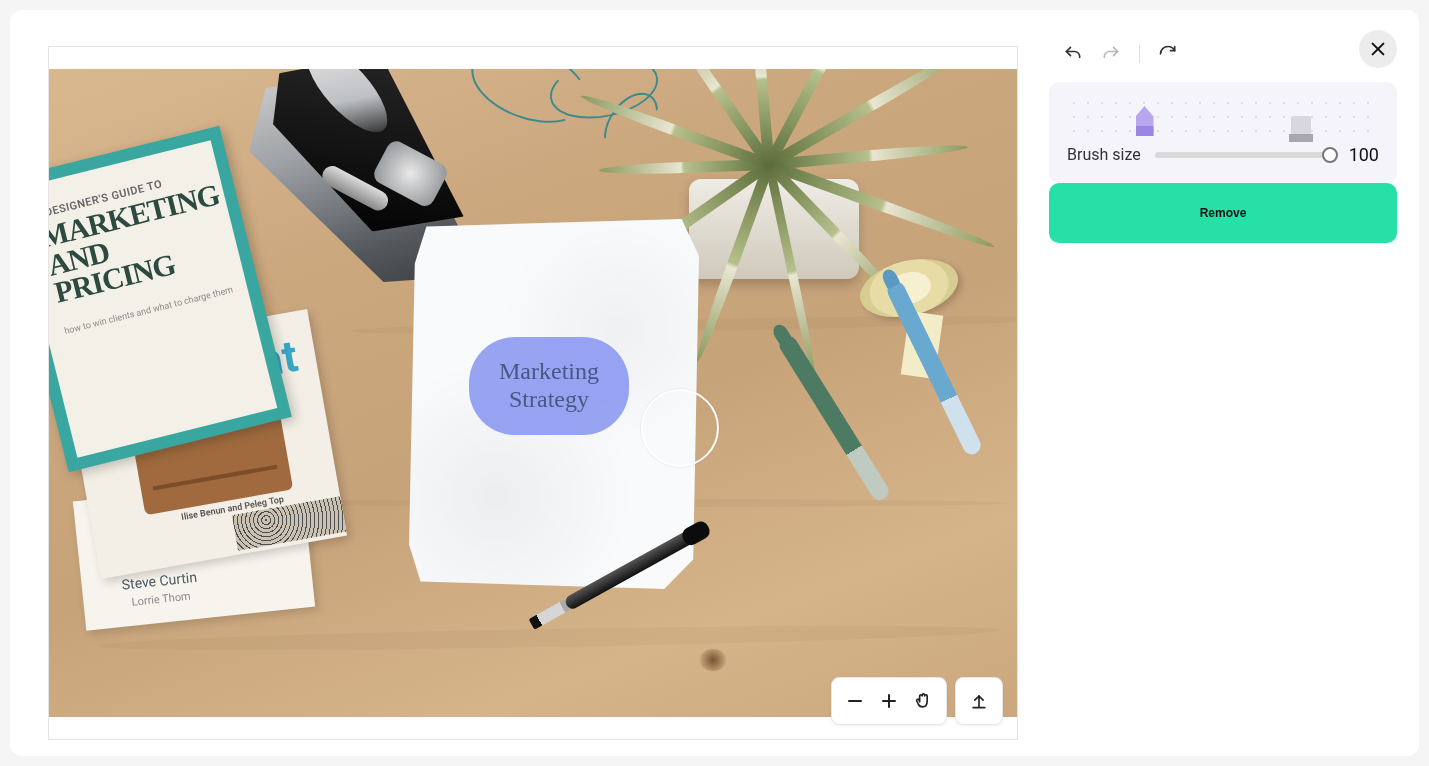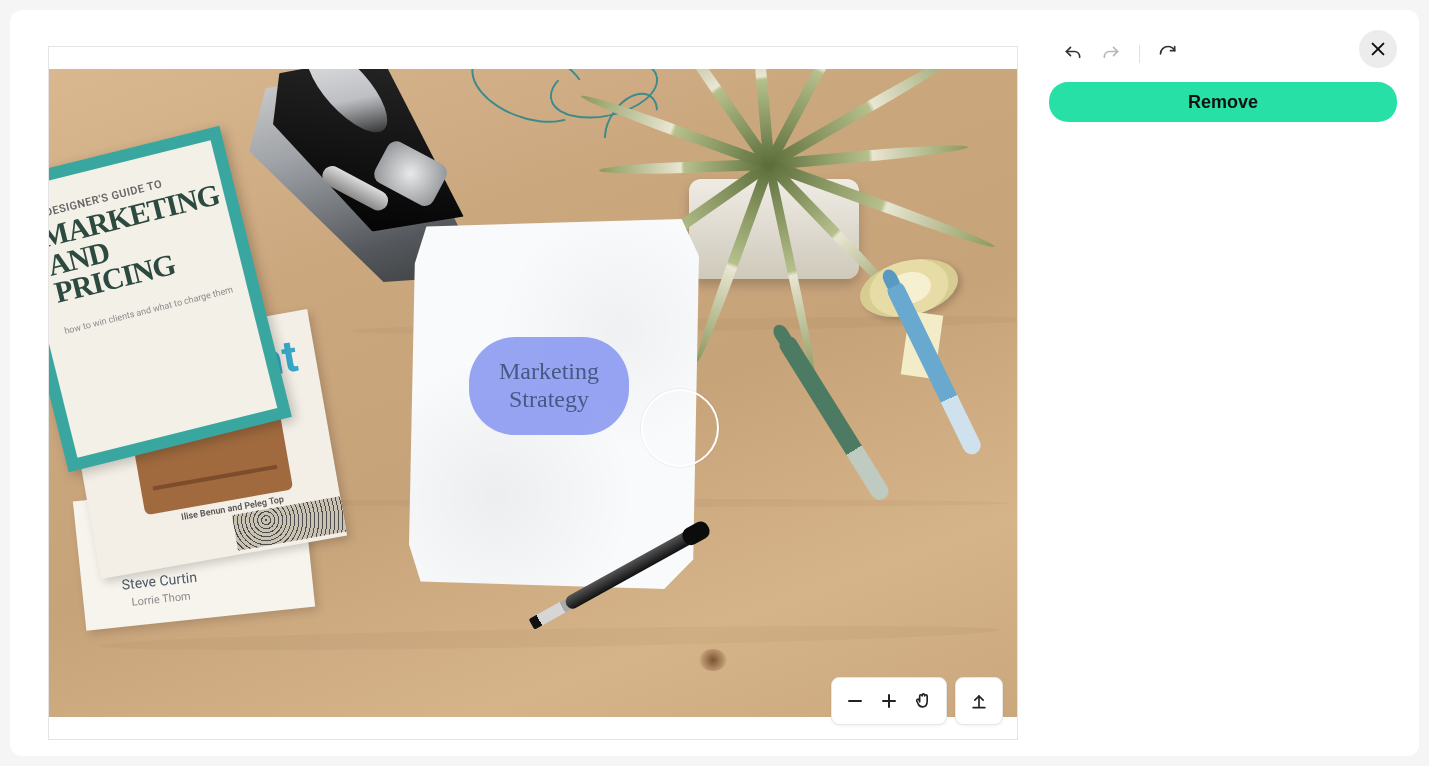--- a/index.html
+++ b/index.html
@@ -145,21 +145,21 @@
   .erase-tool::after{content:"";position:absolute;bottom:-6px;left:-2px;width:24px;height:8px;background:#a8a6ae;}
   .brush-row { display:flex; align-items:center; gap:14px; }
   .brush-label { color:#333; font-size:16px; }
   .slider { position:relative; flex:1; height:6px; background:#d9d9d9; border-radius:3px; cursor:pointer;}
   .slider .thumb{position:absolute; right:-7px; top:-5px; width:16px; height:16px; background:#fff; border:2px solid #777; border-radius:50%;}
   .brush-val { font-size:18px; color:#111; min-width:34px; text-align:right;}
   .identify-row { display:flex; align-items:center; justify-content:space-between; margin:26px 4px 24px;}
   .identify-label { font-size:17px; color:#222;}
   .toggle { width:38px; height:22px; background:#e6e6e6; border-radius:11px; cursor:pointer; position:relative;}
   .toggle::after{content:"";position:absolute;left:2px;top:2px;width:18px;height:18px;background:#fff;border-radius:50%;box-shadow:0 1px 2px rgba(0,0,0,0.2);}
-  .remove-btn { width:100%; height:40px; background:#27e0a6; border:none; border-radius:19px; font-size:18px; font-weight:600; color:#111; cursor:pointer;}
+  .remove-btn { width:100%; height:60px; background:#27e0a6; border:none; border-radius:10px; font-size:12px; font-weight:600; color:#111; cursor:pointer;}
 </style>
 </head>
 <body>
 
 <div class="app">
   <div class="canvas-pane">
     <div class="canvas-frame">
       <div class="image-area">
         <div class="wood-streak ws1"></div>
         <div class="wood-streak ws2"></div>
@@ -287,17 +287,30 @@
       </div>
       <div class="hist-sep"></div>
       <div class="hist-btn">
         <svg viewBox="0 0 24 24" style="stroke:#333">
             <path d="M3 12a9 9 0 019-9 9 9 0 018 5"></path>
             <path d="M20 3v5h-5"></path>
           </svg>
       </div>
     </div>
 
+    <div class="tool-box">
+      <div class="tool-row">
+        <div class="tool-ic draw-tool"></div>
+        <div class="tool-ic erase-tool"></div>
+      </div>
+      <div class="brush-row">
+        <span class="brush-label">Brush size</span>
+        <div class="slider">
+            <div class="thumb"></div>
+          </div>
+        <span class="brush-val">100</span>
+      </div>
+    </div>
 
 
     <button class="remove-btn">Remove</button>
   </div>
 </div>
 
 </body></html>

